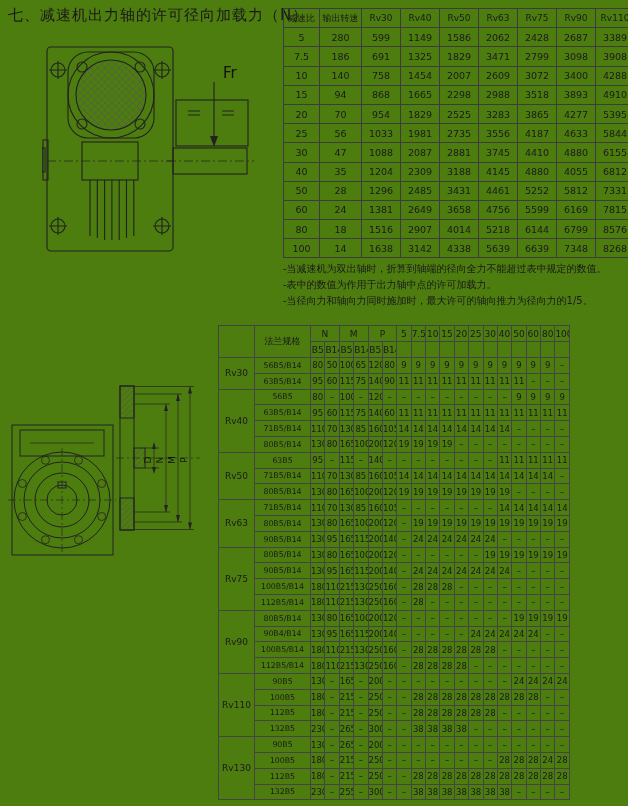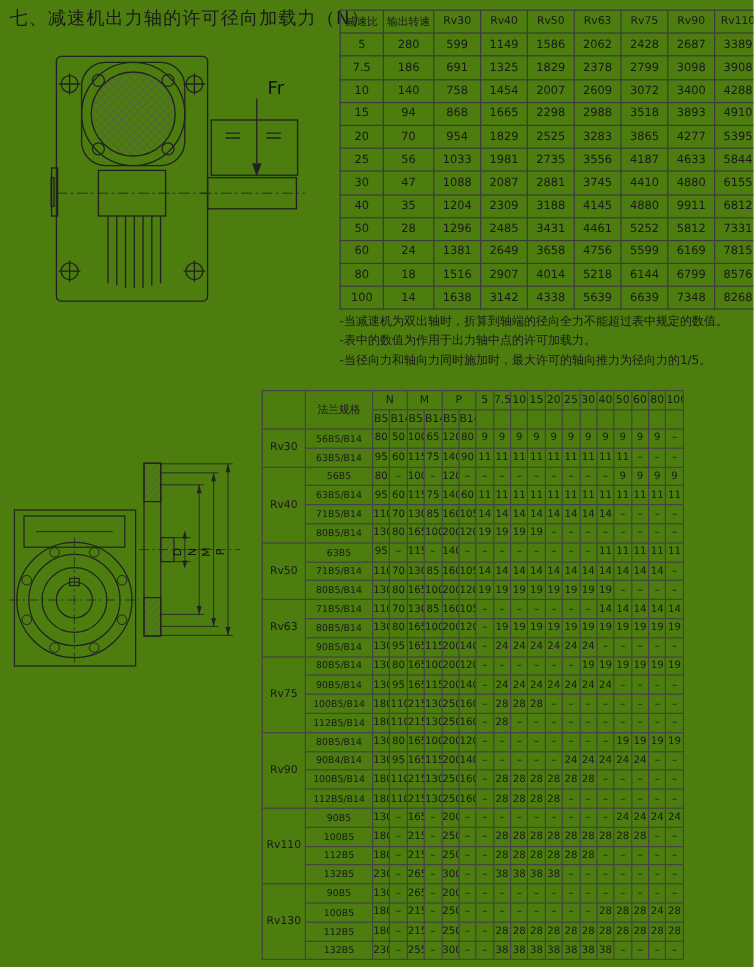--- a/index.html
+++ b/index.html
@@ -124,21 +124,21 @@
           <td>2687</td>
           <td>3389</td>
           <td>4433</td>
         </tr>
         <tr>
           <td>7.5</td>
           <td>186</td>
           <td>691</td>
           <td>1325</td>
           <td>1829</td>
-          <td>2378</td>
+          <td>3471</td>
           <td>2799</td>
           <td>3098</td>
           <td>3908</td>
           <td>5112</td>
         </tr>
         <tr>
           <td>10</td>
           <td>140</td>
           <td>758</td>
           <td>1454</td>
@@ -198,21 +198,21 @@
           <td>8052</td>
         </tr>
         <tr>
           <td>40</td>
           <td>35</td>
           <td>1204</td>
           <td>2309</td>
           <td>3188</td>
           <td>4145</td>
           <td>4880</td>
-          <td>9911</td>
+          <td>4055</td>
           <td>6812</td>
           <td>8912</td>
         </tr>
         <tr>
           <td>50</td>
           <td>28</td>
           <td>1296</td>
           <td>2485</td>
           <td>3431</td>
           <td>4461</td>

